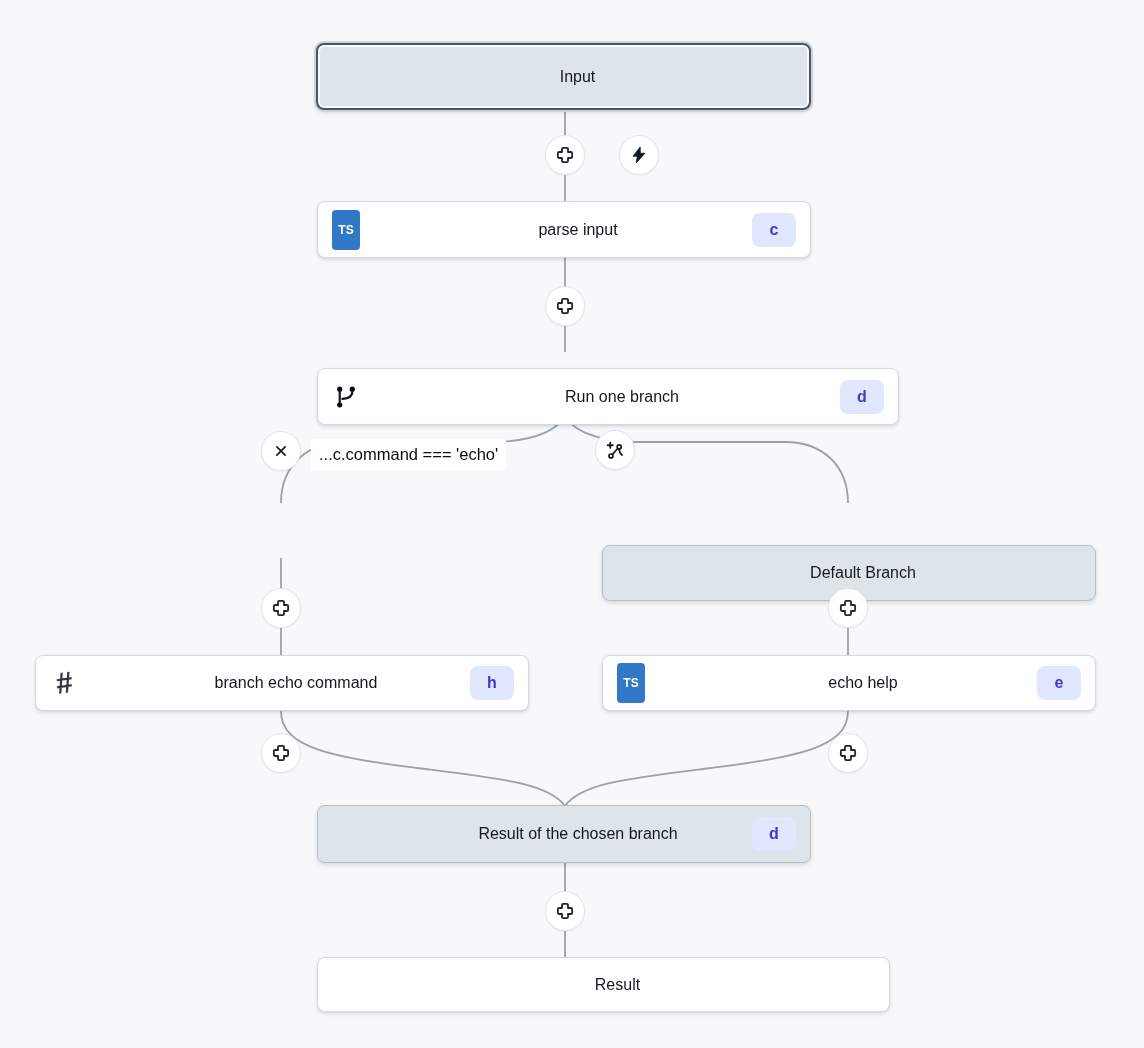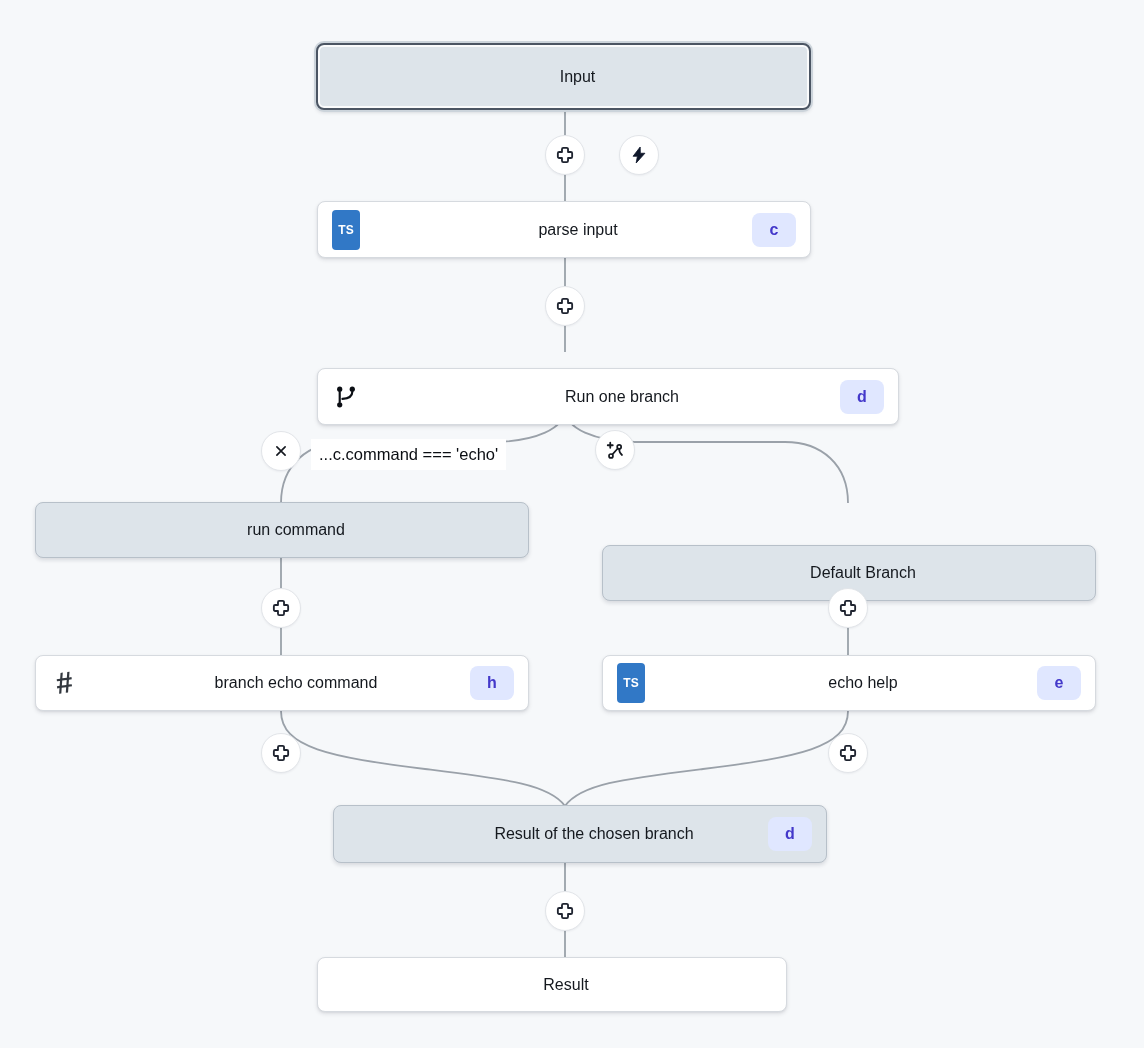--- a/index.html
+++ b/index.html
@@ -40,22 +40,22 @@
     box-shadow:0 0 0 2px #ccd4db, inset 0 0 0 2px rgba(255,255,255,.85), 0 2px 4px rgba(16,24,40,.18);
   }
 
   #node-input{left:316px;top:43px;width:495px;height:67px;}
   #node-parse{left:317px;top:201px;width:494px;height:57px;}
   #node-branchall{left:317px;top:352px;width:582px;height:57px;margin-top:16px;}
   #node-runcmd{left:35px;top:502px;width:494px;height:56px;}
   #node-default{left:602px;top:502px;width:494px;height:56px;margin-top:43px;}
   #node-echo{left:35px;top:655px;width:494px;height:56px;}
   #node-help{left:602px;top:655px;width:494px;height:56px;}
-  #node-resultbranch{left:317px;top:805px;width:494px;height:58px;margin-left:16px;}
-  #node-result{left:317px;top:957px;width:470px;height:55px;}
+  #node-resultbranch{left:317px;top:805px;width:494px;height:58px;}
+  #node-result{left:317px;top:957px;width:573px;height:55px;}
 
   
   .ts-icon{
     position:absolute;left:14px;top:50%;transform:translateY(-50%);
     width:28px;height:40px;border-radius:4px;
     background:#3178c6;color:#ffffff;
     font-size:12px;font-weight:700;
     display:flex;align-items:center;justify-content:center;
     letter-spacing:.2px;
   }
@@ -143,23 +143,20 @@
         <circle cx="6.2" cy="4.8" r="2.4" fill="#0b0e14"></circle>
         <circle cx="17.8" cy="4.8" r="2.4" fill="#0b0e14"></circle>
         <circle cx="6.2" cy="19.2" r="2.4" fill="#0b0e14"></circle>
         <path d="M6.2 7.3 V16.7 M17.8 7.3 C17.8 11.8 13.6 13.4 8.7 13.7" stroke="#0b0e14" stroke-width="2" fill="none" stroke-linecap="round"></path>
       </svg>
     </span>
     <span class="label">Run one branch</span>
     <span class="badge">d</span>
   </div>
 
-  <div class="node gray" id="node-runcmd">
-    <span class="label">run command</span>
-  </div>
 
   <div class="node gray" id="node-default">
     <span class="label">Default Branch</span>
   </div>
 
   <div class="node white" id="node-echo">
     <span class="left-glyph">
         <span class="hash-glyph">#</span>
       </span>
     <span class="label">branch echo command</span>

